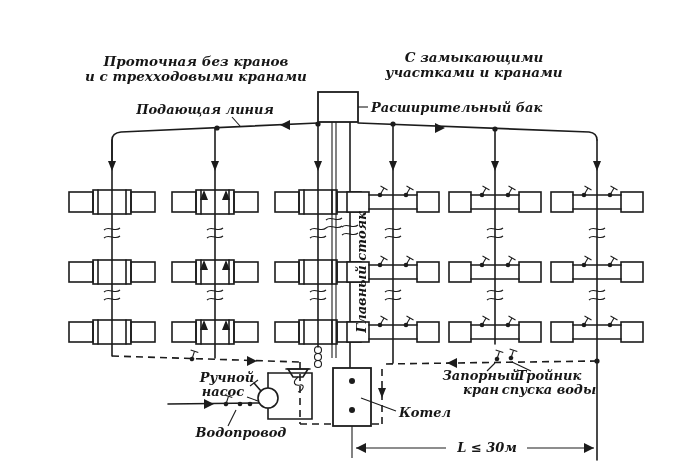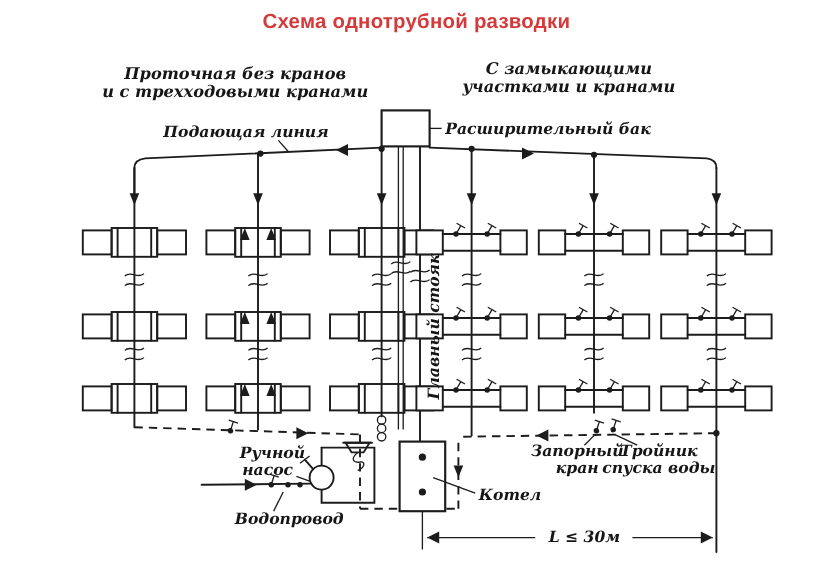--- a/index.html
+++ b/index.html
@@ -16,21 +16,20 @@
   .dsh{stroke:#1c1c1c;stroke-width:1.6;fill:none;stroke-dasharray:7 5;}
   .ar{fill:#1c1c1c;stroke:none;}
   .dot{fill:#1c1c1c;stroke:none;}
   .wh{fill:#fff;stroke:#1c1c1c;stroke-width:1.6;}
   .nf{fill:none;stroke:#1c1c1c;stroke-width:1.6;}
 </style>
 </head>
 <body>
 
 <div class="stage">
-  <h1 class="title">Схема однотрубной разводки</h1>
 
   <svg width="694" height="473" viewBox="0 0 694 473">
     <defs>
       <polygon id="arrD" class="ar" points="0,0 -4,-10 4,-10"></polygon>
       <polygon id="arrU" class="ar" points="0,0 -4,10 4,10"></polygon>
       <polygon id="arrL" class="ar" points="0,0 10,-5 10,5"></polygon>
       <polygon id="arrR" class="ar" points="0,0 -10,-5 -10,5"></polygon>
       <path id="brk" class="thin" d="M-8,-4 C-3,-9 3,-1 8,-6 M-8,4 C-3,-1 3,7 8,2"></path>
       <g id="valve">
         <circle class="dot" cx="0" cy="0" r="2.3"></circle>

